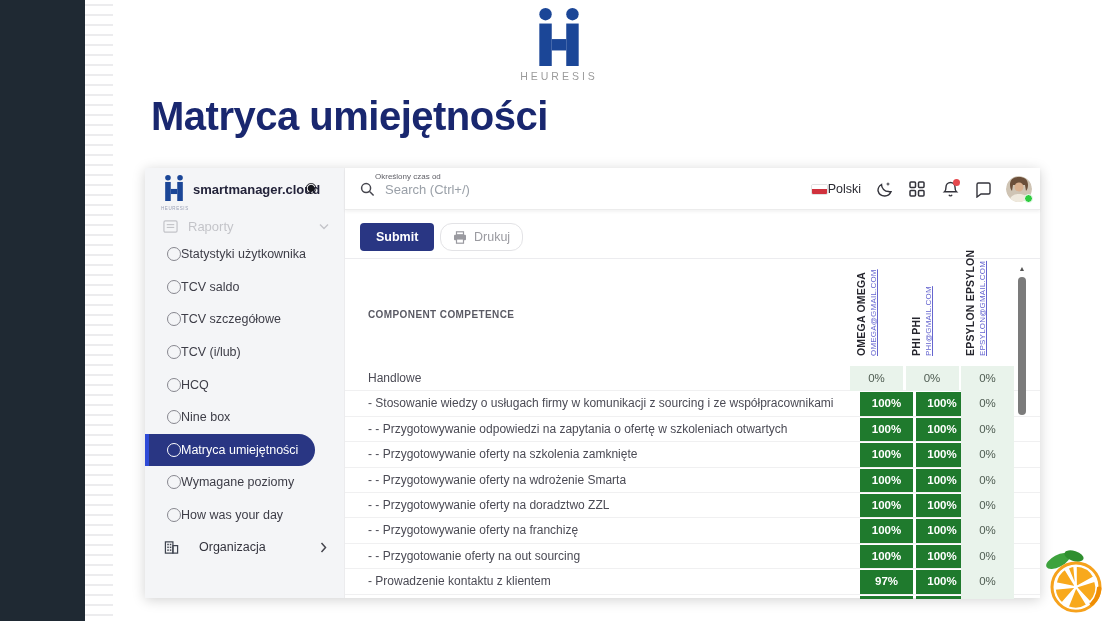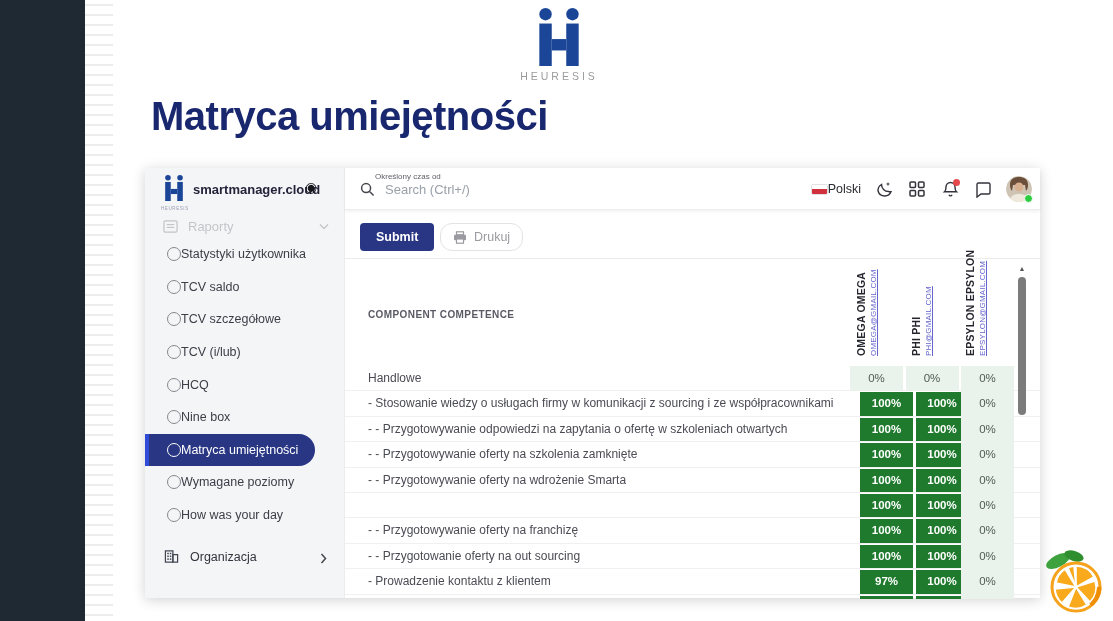--- a/index.html
+++ b/index.html
@@ -27,21 +27,21 @@
   .raporty-label{font-size:13px;color:#6a6a74;flex:1;}
   .menu{position:absolute;left:0;top:70px;width:200px;}
   .side-item{height:32.6px;display:flex;align-items:center;padding-left:22px;gap:0;box-sizing:border-box;cursor:pointer;}
   .dot{width:12px;height:12px;border:1.5px solid #87878f;border-radius:50%;flex:none;background:transparent;}
   .silabel{font-size:12.5px;color:#3d3d47;white-space:nowrap;}
   .side-item.selected{background:#293683;border-radius:0 17px 17px 0;width:170px;position:relative;}
   .side-item.selected::before{content:'';position:absolute;left:0;top:0;bottom:0;width:4px;background:#2f4bd7;}
   .side-item.selected .silabel{color:#fff;}
   .side-item.selected .dot{border-color:#fff;}
   .side-footer{position:absolute;left:0;top:363px;width:200px;}
-  .footer-item{height:32.5px;display:flex;align-items:flex-end;padding:0 18px 0 19px;gap:11px;box-sizing:border-box;cursor:pointer;}
+  .footer-item{height:32.5px;display:flex;align-items:center;padding:0 18px 0 19px;gap:20px;box-sizing:border-box;cursor:pointer;}
   .fi-label{font-size:12.5px;color:#33333d;flex:1;white-space:nowrap;}
   
   .main{position:absolute;left:200px;top:0;width:695px;height:430px;background:#fff;}
   .topbar{position:absolute;left:0;top:0;width:695px;height:42px;border-bottom:1px solid #ececec;
           box-shadow:0 2px 3px rgba(0,0,0,.05);box-sizing:border-box;}
   .field-label{position:absolute;left:30px;top:4px;font-size:8px;color:#5f5f66;}
   .search-row{position:absolute;left:15px;top:13px;display:flex;align-items:center;gap:8px;}
   .search-input{border:none;outline:none;font-size:13px;width:190px;background:transparent;
                 font-family:"Liberation Sans",sans-serif;color:#333;}
   .search-input::placeholder{color:#9aa0a8;}
@@ -311,20 +311,21 @@
     <span class="cell c1 dark">100%</span>
     <span class="cell c2 light">0%</span>
   </div>
             <div class="mrow">
     <span class="rlabel">- - Przygotowywanie oferty na wdrożenie Smarta</span>
     <span class="cell c0 dark">100%</span>
     <span class="cell c1 dark">100%</span>
     <span class="cell c2 light">0%</span>
   </div>
             <div class="mrow">
+    <span class="rlabel">- - Przygotowywanie oferty na doradztwo ZZL</span>
     <span class="cell c0 dark">100%</span>
     <span class="cell c1 dark">100%</span>
     <span class="cell c2 light">0%</span>
   </div>
             <div class="mrow">
     <span class="rlabel">- - Przygotowywanie oferty na franchizę</span>
     <span class="cell c0 dark">100%</span>
     <span class="cell c1 dark">100%</span>
     <span class="cell c2 light">0%</span>
   </div>

